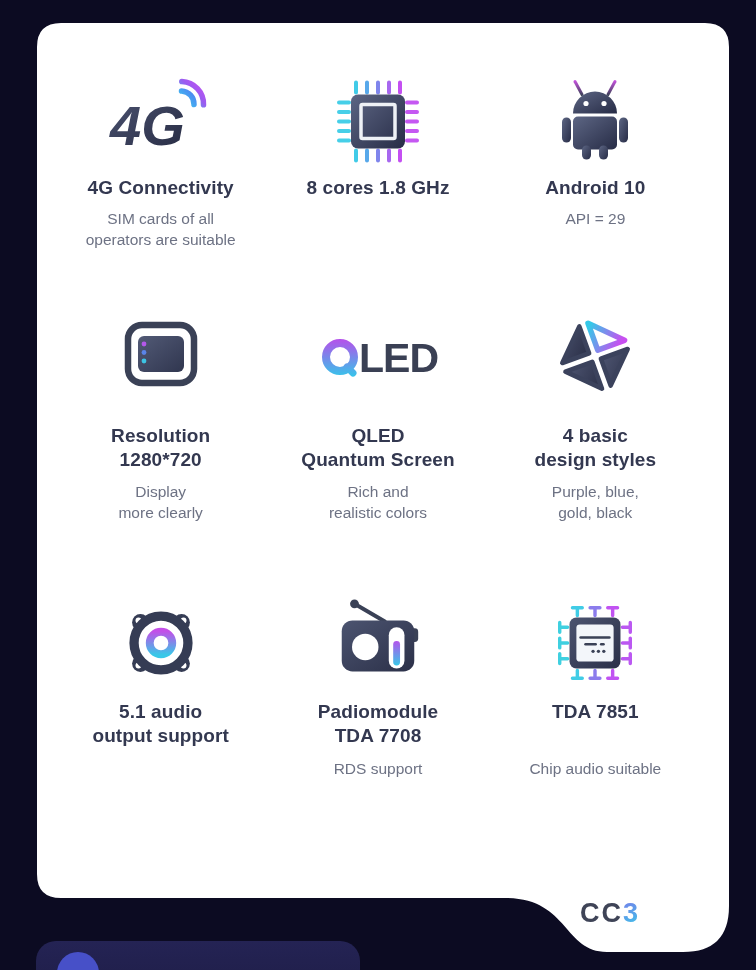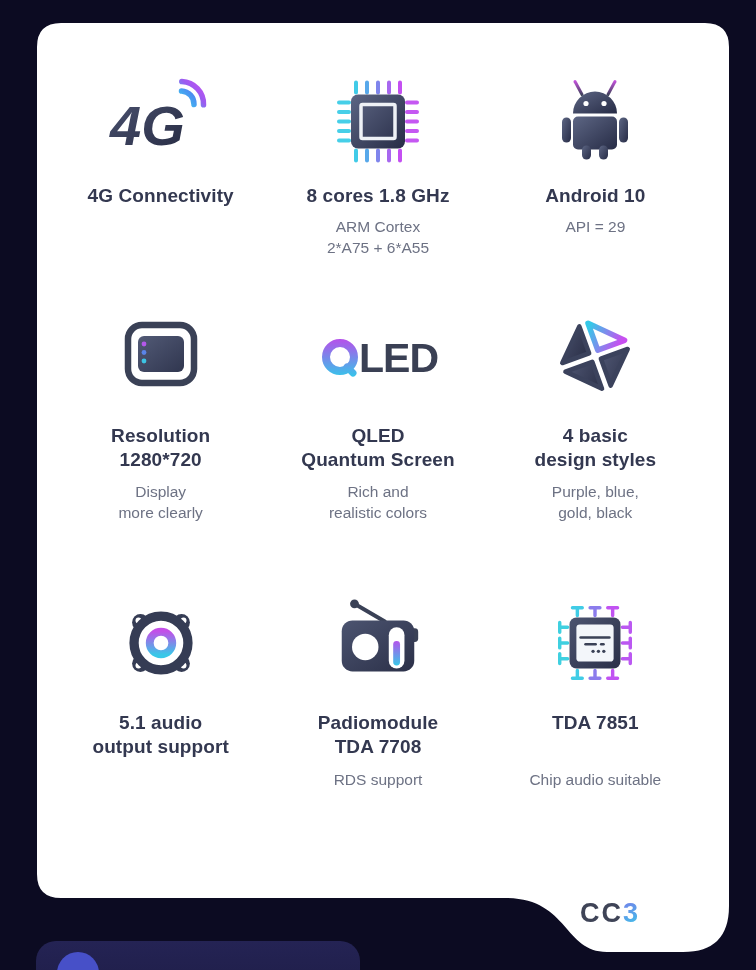--- a/index.html
+++ b/index.html
@@ -15,25 +15,25 @@
   }
   .row1{top:66px}
   .row2{top:310px}
   .row3{top:594px}
   .cell{display:flex;flex-direction:column;align-items:center;text-align:center;}
   .icon-box{display:flex;align-items:center;justify-content:flex-start;}
   .row1 .icon-box{height:110px}
   .row2 .icon-box{height:92px}
   .row3 .icon-box{height:98px}
   .title{
-    margin-top:8px;font-size:19px;font-weight:bold;color:#333850;
+    margin-top:0;font-size:19px;font-weight:bold;color:#333850;
     line-height:1.28;white-space:pre-line;letter-spacing:.1px;
   }
   .row2 .title{margin-top:22px}
-  .row3 .title{margin-top:19px;min-height:50px}
+  .row3 .title{margin-top:8px;min-height:50px}
   .subtitle{
     margin-top:9px;font-size:15.5px;color:#6d7284;
     line-height:1.35;white-space:pre-line;
   }
   .logo{position:absolute;left:578px;top:896px;}
 </style>
 </head>
 <body>
 
 <svg class="bg-svg" width="756" height="970" viewBox="0 0 756 970">
@@ -71,20 +71,22 @@
               <stop offset="0.55" stop-color="#9a5cf0"></stop>
               <stop offset="1" stop-color="#c94ff2"></stop>
           </linearGradient>
         </defs>
         <text x="24" y="76" font-size="56" font-weight="bold" font-style="italic" fill="url(#g4dark)">4G</text>
         <path d="M 95.5 22 A 13 13 0 0 1 108 35.5" fill="none" stroke="url(#g4arcIn)" stroke-width="5.5" stroke-linecap="round"></path>
         <path d="M 95.8 12.5 A 22.5 22.5 0 0 1 117.5 35.8" fill="none" stroke="url(#g4arcOut)" stroke-width="5.5" stroke-linecap="round"></path>
       </svg>
     </div>
     <div class="title">4G Connectivity</div>
+    <div class="subtitle">SIM cards of all
+operators are suitable</div>
   </div>
 
   <div class="cell">
     <div class="icon-box">
       <svg width="150" height="105" viewBox="0 0 150 100">
         <defs>
           <linearGradient id="gcpu" x1="0" y1="0" x2="1" y2="1">
             <stop offset="0" stop-color="#5d6684"></stop>
               <stop offset="1" stop-color="#272c46"></stop>
           </linearGradient>
@@ -96,22 +98,20 @@
           <path d="M64 21 V11 M64 79 V89" stroke="#58a8ea"></path>
           <path d="M75 21 V11 M75 79 V89" stroke="#7f85ec"></path>
           <path d="M86 21 V11 M86 79 V89" stroke="#a767ef"></path>
           <path d="M97 21 V11 M97 79 V89" stroke="#c44ff2"></path>
         </g>
         <rect x="48" y="23" width="54" height="54" rx="7" fill="url(#gcpu)"></rect>
         <rect x="58" y="33" width="34" height="34" rx="1.5" fill="none" stroke="#eef1f6" stroke-width="3.5"></rect>
       </svg>
     </div>
     <div class="title">8 cores 1.8 GHz</div>
-    <div class="subtitle">ARM Cortex
-2*A75 + 6*A55</div>
   </div>
 
   <div class="cell">
     <div class="icon-box">
       <svg width="150" height="105" viewBox="0 0 150 100">
         <defs>
           <linearGradient id="gdroid" x1="0" y1="0" x2="1" y2="1">
             <stop offset="0" stop-color="#5d6684"></stop>
               <stop offset="1" stop-color="#272c46"></stop>
           </linearGradient>

